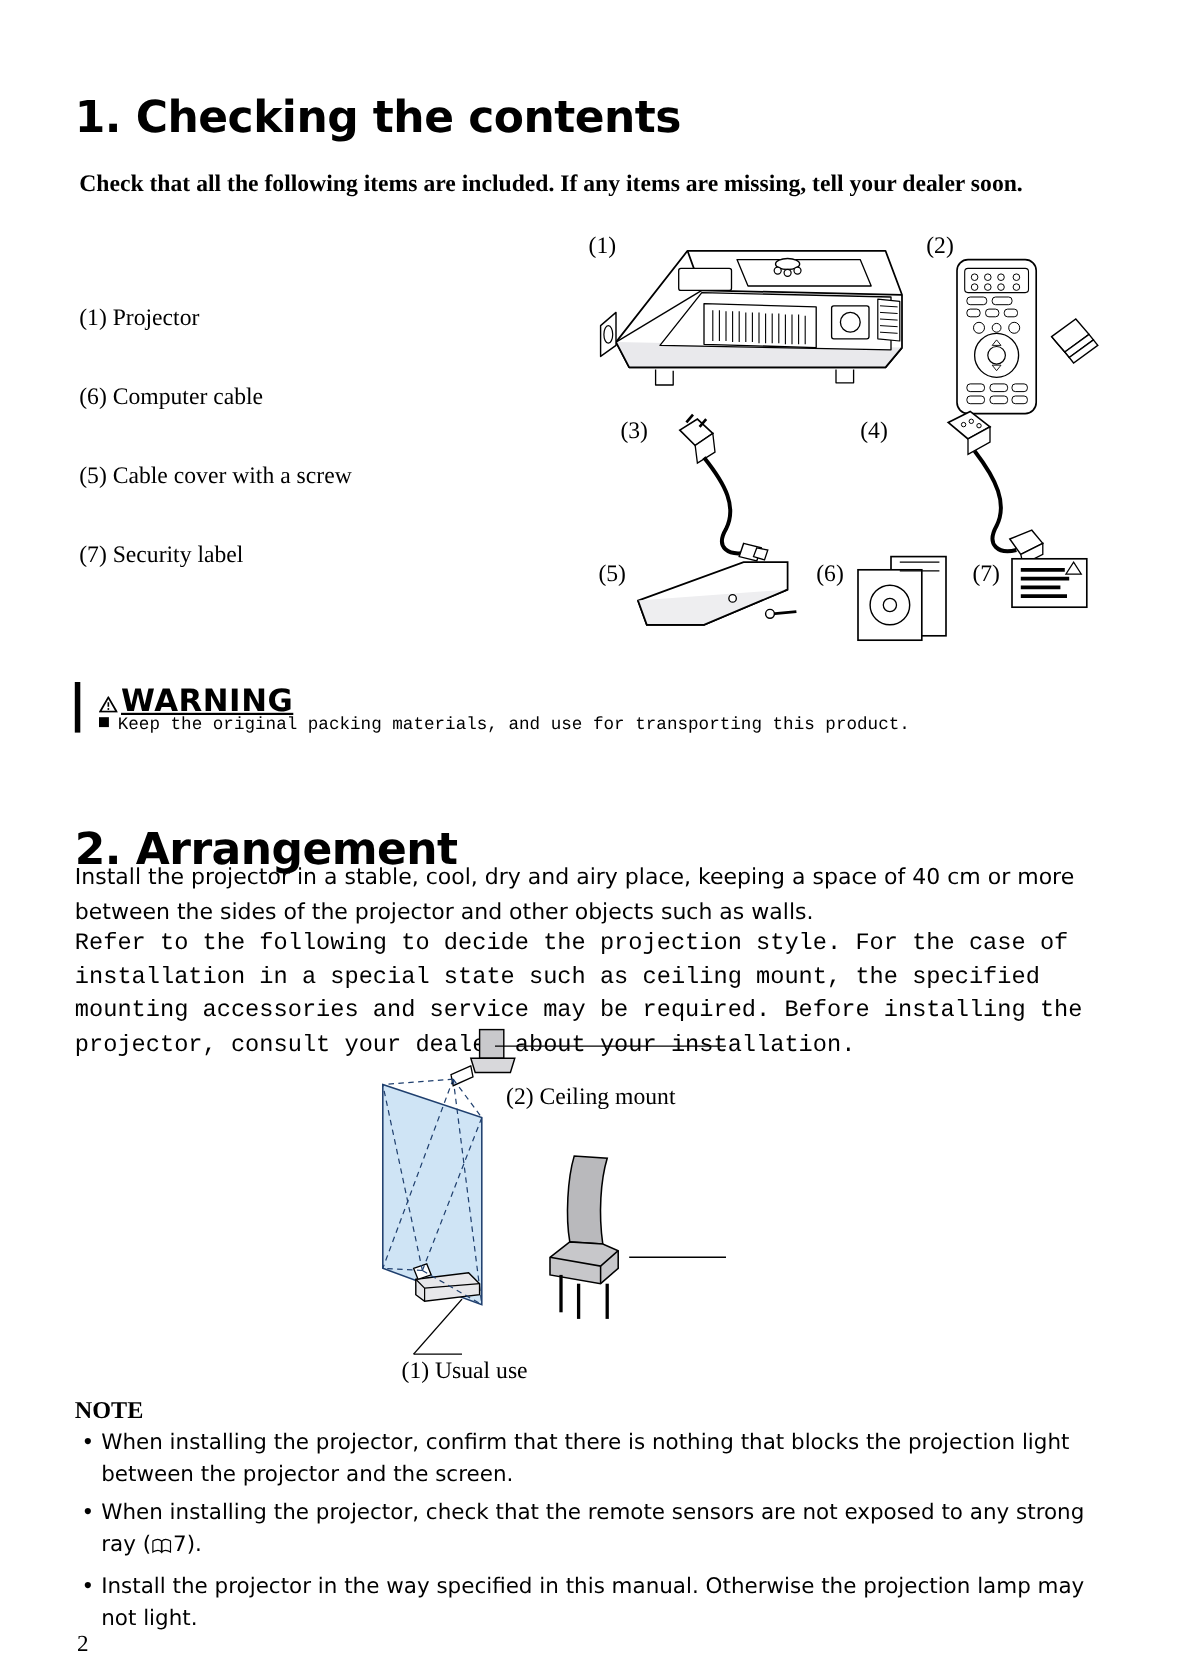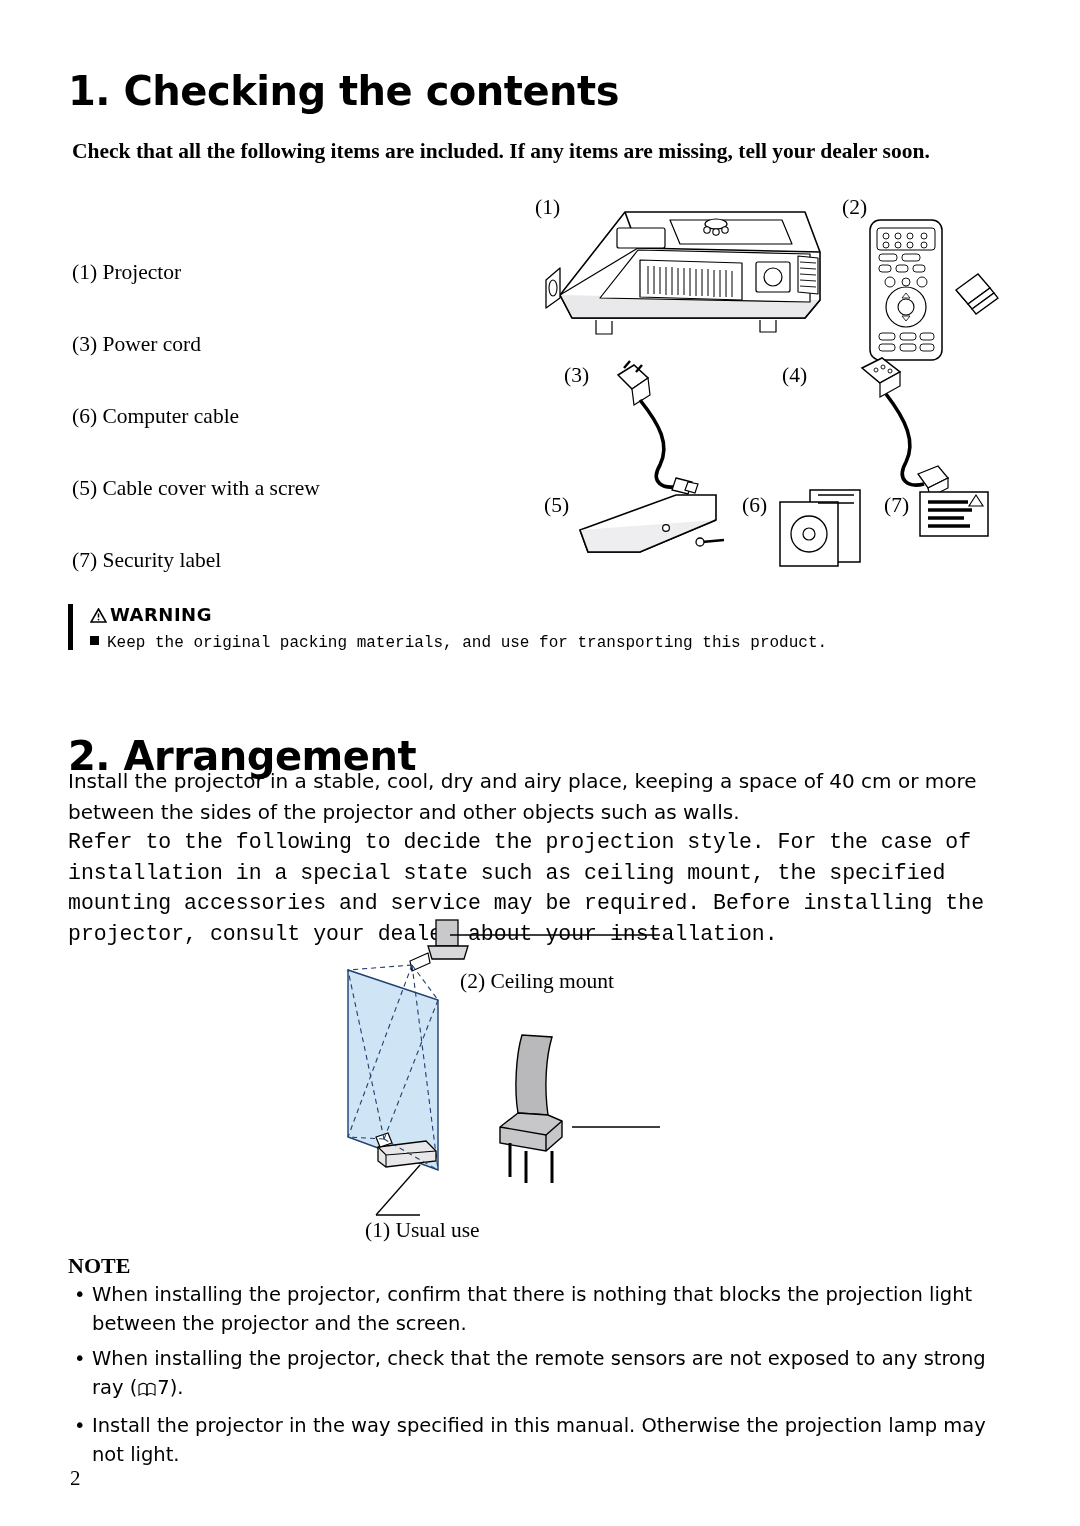--- a/index.html
+++ b/index.html
@@ -10,21 +10,21 @@
   body {
     width: 1080px;
     height: 1526px;
     position: relative;
     font-family: "Liberation Serif", serif;
     color: #000000;
     overflow: hidden;
   }
   .page {
     position: absolute;
-    left: 0; top: 0;
+    left: 0; top: 16px;
     width: 1080px;
     height: 1258px;
   }
   h1.heading {
     position: absolute;
     font-family: "DejaVu Sans", sans-serif;
     font-weight: bold;
     font-size: 40px;
     letter-spacing: -0.5px;
     margin: 0;
@@ -62,22 +62,23 @@
     position: absolute;
     left: 0; top: 4px;
     width: 5px; height: 46px;
     background: #000;
   }
   .warn-title {
     position: absolute;
     left: 22px; top: 4px;
     font-family: "DejaVu Sans", sans-serif;
     font-weight: bold;
-    font-size: 18px;
+    font-size: 28px;
     letter-spacing: 0.5px;
+    text-decoration: underline;
   }
   .warn-tri {
     display: inline-block;
     position: relative;
     width: 17px; height: 15px;
     vertical-align: -2px;
     margin-right: 3px;
   }
   .warn-tri svg { position: absolute; left: 0; top: 0; }
   .warn-text {
@@ -170,21 +171,20 @@
 <body>
 
 <div class="page">
 
   <h1 class="heading" id="heading1">1. Checking the contents</h1>
 
   <div class="para" id="intro-para">Check that all the following items are included. If any items are missing, tell your dealer soon.</div>
 
   <div class="item-list">
     <div>(1) Projector</div>
-    <div>(3) Power cord</div>
     <div>(6) Computer cable</div>
     <div>(5) Cable cover with a screw</div>
     <div>(7) Security label</div>
   </div>
 
   <div id="fig-contents">
     <svg width="500" height="400" viewBox="0 0 500 400">
 
       <g stroke="#000" fill="#ffffff" stroke-width="1.6" stroke-linejoin="round">
         <path d="M40 105 L105 22 L285 22 L300 62 L300 110 L285 128 L52 128 Z" fill="#fff"></path>

